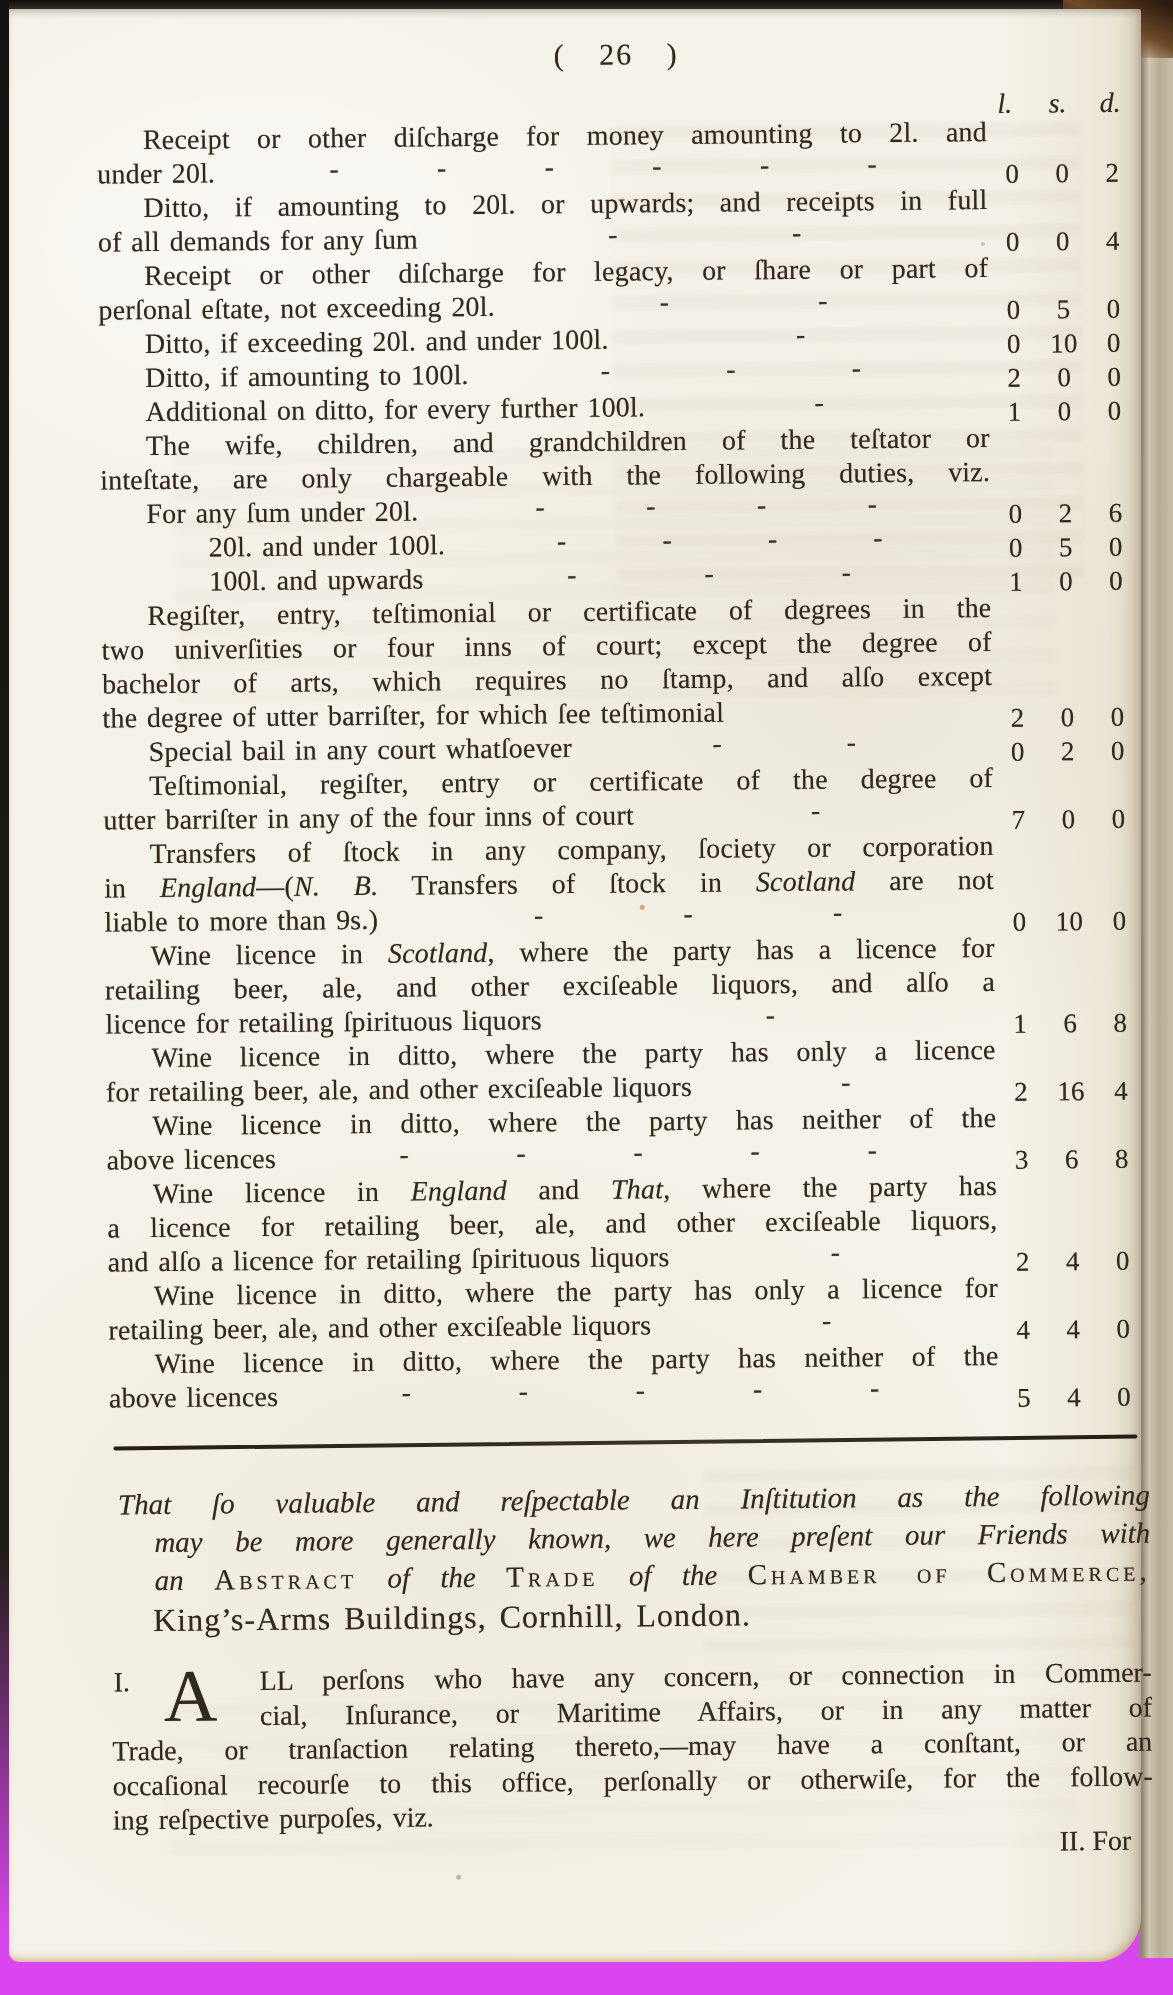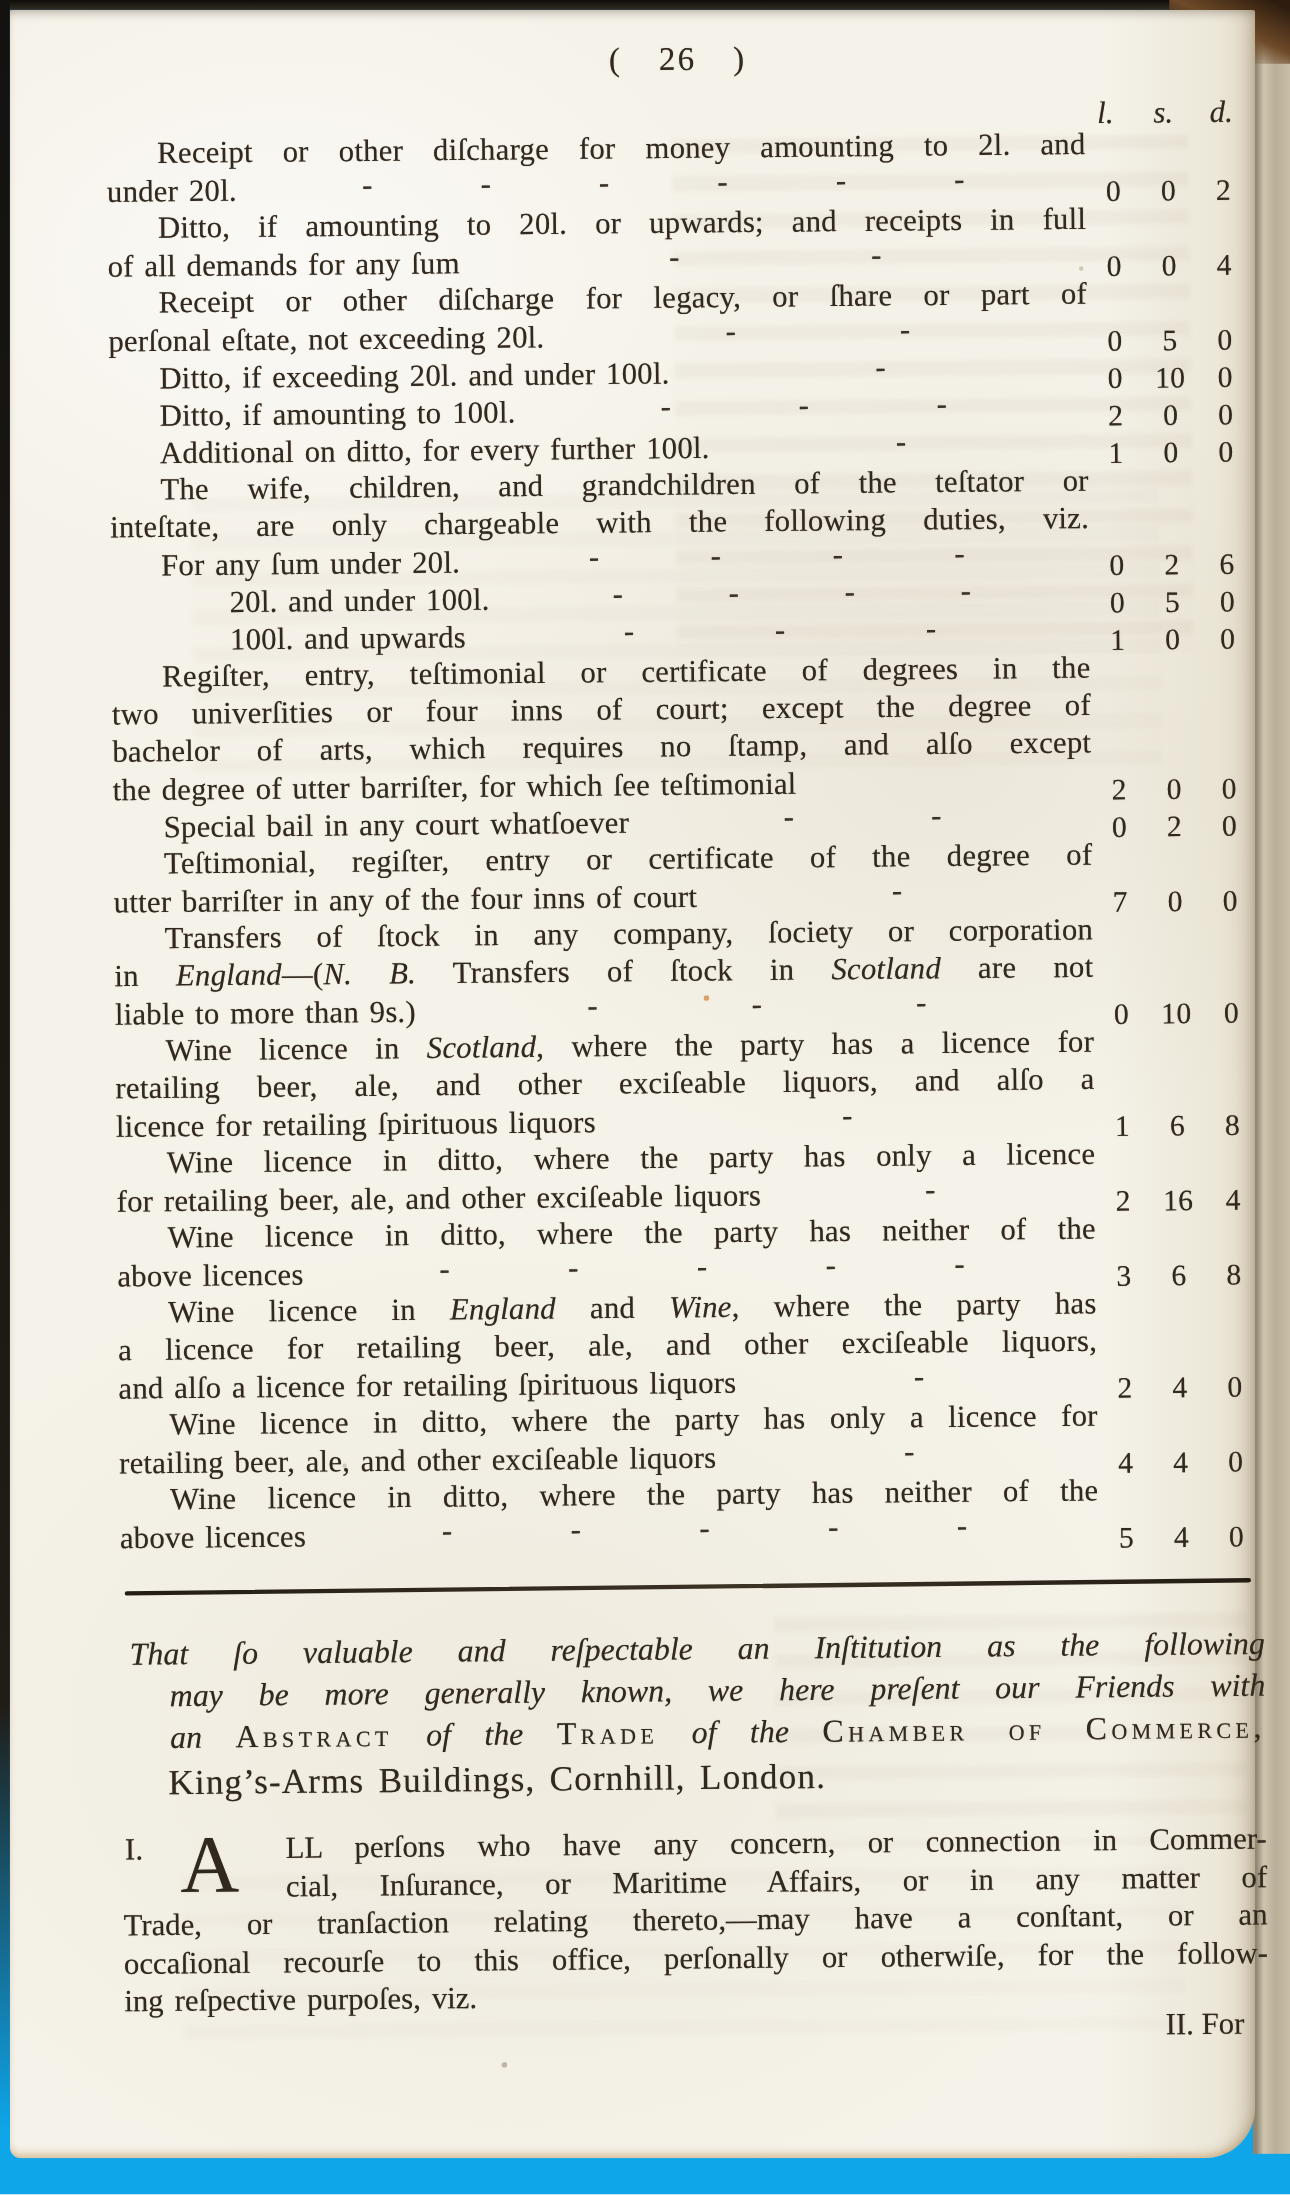--- a/index.html
+++ b/index.html
@@ -1,17 +1,17 @@
 <!DOCTYPE html>
 <html><head>
 <meta charset="utf-8">
 <style>
   html,body{margin:0;padding:0;background:#ffffff;}
   .scan{
-    position:relative;width:1173px;height:1995px;overflow:hidden;background:#0ea5e9;
+    position:relative;width:1173px;height:1995px;overflow:hidden;background:#d946ef;
     font-family:"Liberation Serif","DejaVu Serif",serif;color:#32291e;
   }
   
   .frame-top{position:absolute;left:0;top:0;width:100%;height:9px;background:linear-gradient(#0e0c0a,#332d24);}
   .frame-left{position:absolute;left:0;top:0;width:9px;height:1935px;
     background:linear-gradient(#141210 0%,#201c16 80%,rgba(40,35,28,0) 100%);}
   .edge-strip{position:absolute;right:0;top:6px;width:34px;height:1952px;
     background:linear-gradient(to right,#8f8672 0 3px,#cfc6b0 10px,#b9ae97 60%,#c8bfa8 100%);}
   .corner-tr{position:absolute;right:0;top:0;width:110px;height:58px;
     background:linear-gradient(205deg,#2e1d0e 8%,#6e4a28 45%,rgba(110,74,40,0) 72%);}
@@ -419,21 +419,21 @@
                 <span class="dash">-</span>
                 <span class="dash">-</span>
               </span>
               <span class="amt">
                 <span>3</span>
                 <span>6</span>
                 <span>8</span>
               </span>
             </div>
             <div class="trow i-para full">
-              <span class="txt"><span>Wine licence in </span><span class="it">England</span><span> and </span><span class="it">Wine</span><span>, where the party has</span></span>
+              <span class="txt"><span>Wine licence in </span><span class="it">England</span><span> and </span><span class="it">That</span><span>, where the party has</span></span>
               <span class="amt">
                 <span></span>
                 <span></span>
                 <span></span>
               </span>
             </div>
             <div class="trow i-flush full">
               <span class="txt"><span>a licence for retailing beer, ale, and other exciſeable liquors,</span></span>
               <span class="amt">
                 <span></span>

